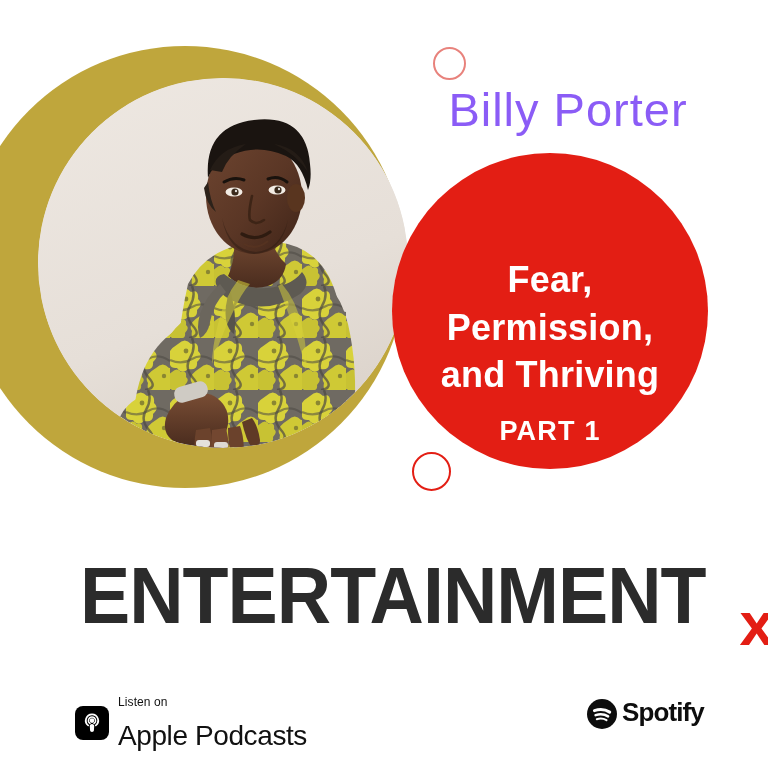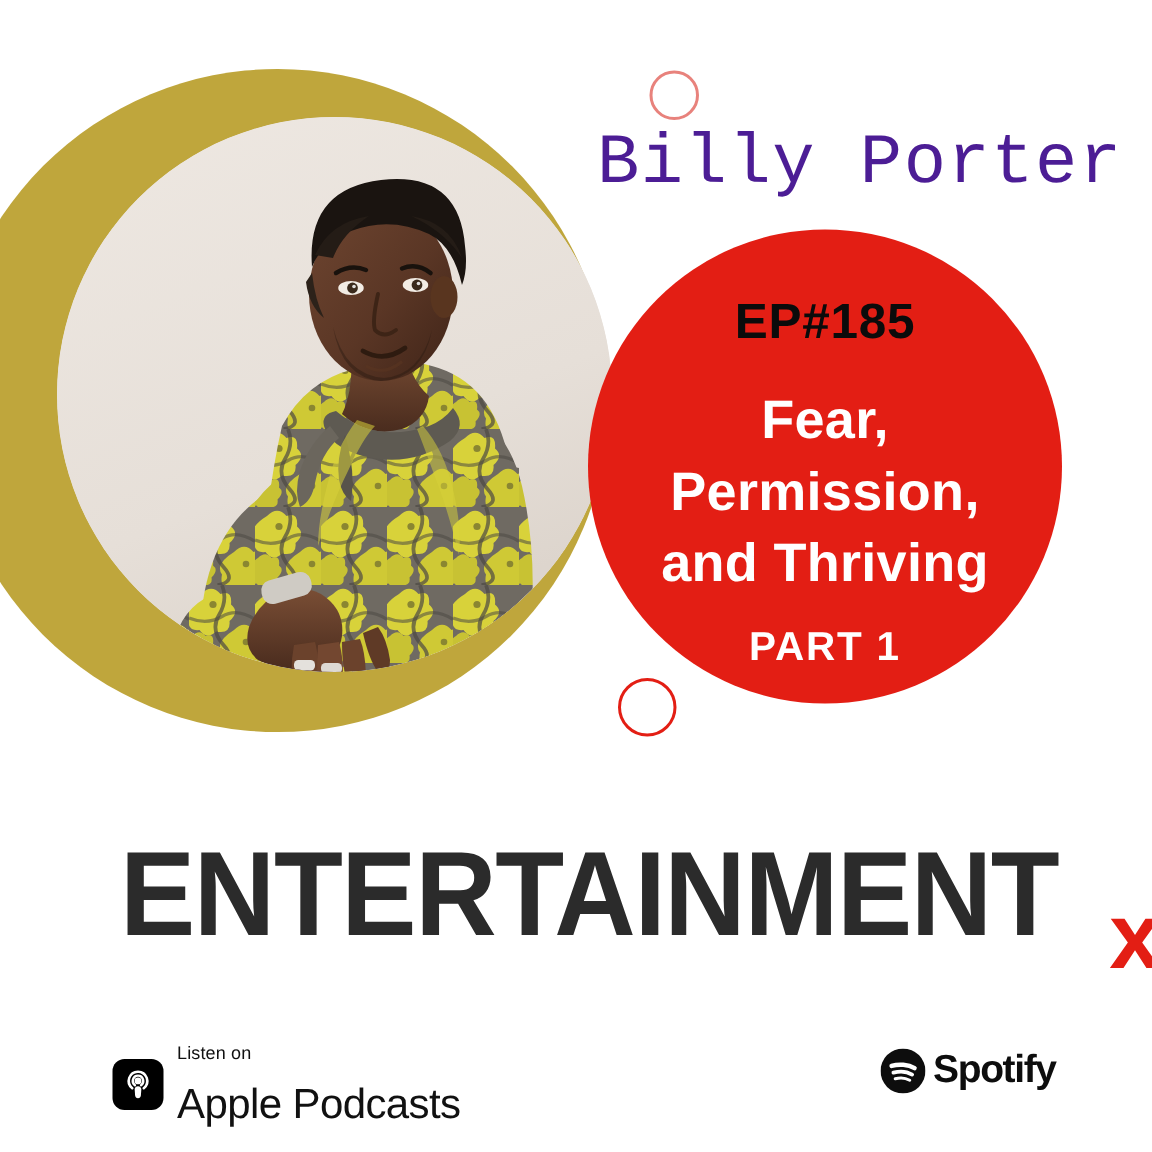--- a/index.html
+++ b/index.html
@@ -64,25 +64,25 @@
     border: 2px solid #e31e14;
   }
 
   
   .guest-name {
     position: absolute;
     left: 398px;
     top: 84px;
     width: 340px;
     text-align: center;
-    font-family: Liberation Mono, monospace;
+    font-family: Liberation Sans, sans-serif;
     font-size: 47px;
     font-weight: 400;
     letter-spacing: 1px;
-    color: #4c1d95;
+    color: #8b5cf6;
     line-height: 1.1;
     white-space: nowrap;
   }
 
   
   .red-circle {
     position: absolute;
     left: 392px;
     top: 153px;
     width: 316px;
@@ -311,21 +311,20 @@
       </g>
     </svg>
   </div>
 
   <div class="ring-outline ring-salmon"></div>
   <div class="ring-outline ring-red"></div>
 
   <div class="guest-name">Billy Porter</div>
 
   <div class="red-circle">
-    <div class="ep-number">EP#185</div>
     <div class="ep-title">
       <div>Fear,</div>
       <div>Permission,</div>
       <div>and Thriving</div>
     </div>
     <div class="ep-part">PART 1</div>
   </div>
 
   <div class="brand">
     <span class="brand-main">ENTERTAINMENT</span>

